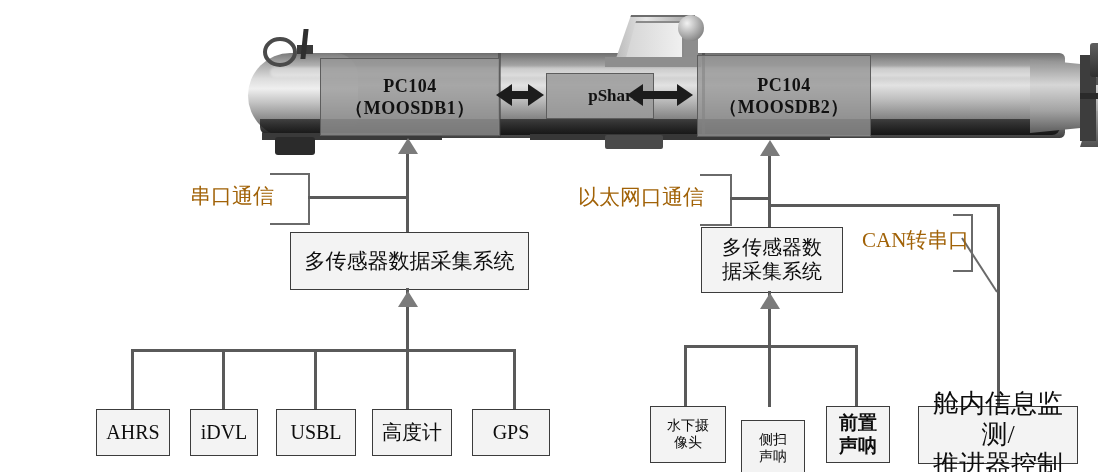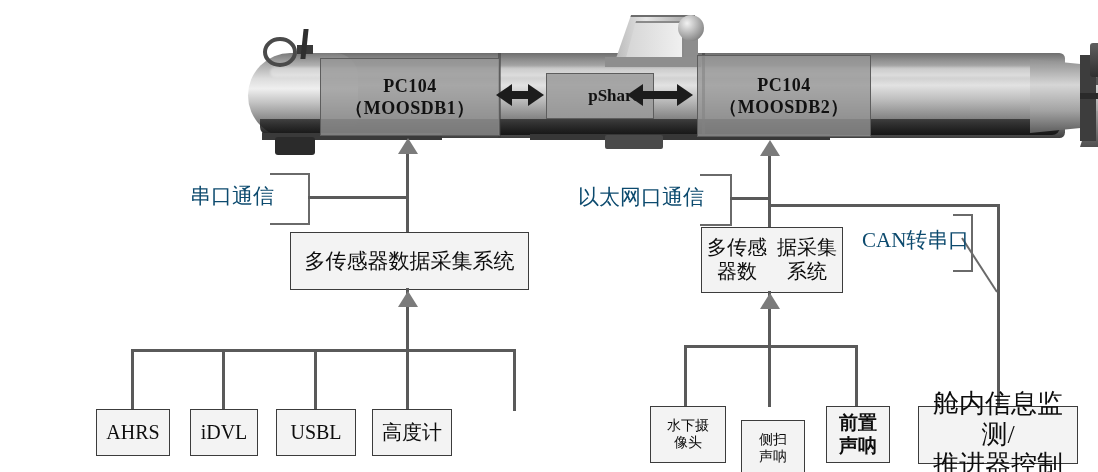--- a/index.html
+++ b/index.html
@@ -92,21 +92,21 @@
   .wire.h{height:3px;}
 
   .uparrow{position:absolute;width:0;height:0;
         border-left:10px solid transparent;border-right:10px solid transparent;
         border-bottom:16px solid #7b7b7b;}
 
   .box{position:absolute;border:1.5px solid #3c3c3c;background:#f3f3f3;
        display:flex;align-items:center;justify-content:center;text-align:center;
        color:#0d0d0d;line-height:1.18;}
 
-  .lbl{position:absolute;color:#0c4a6e;white-space:nowrap;}
+  .lbl{position:absolute;color:#a16207;white-space:nowrap;}
 
   
   .brk{position:absolute;border:2px solid #6a6a6a;border-left:none;background:transparent;}
 </style>
 </head>
 <body>
 
 <div id="stage">
 
   <div class="veh-wrap">
@@ -173,29 +173,30 @@
   <div class="wire v" style="left:131px;top:349px;height:62px;"></div>
   <div class="wire v" style="left:222px;top:349px;height:62px;"></div>
   <div class="wire v" style="left:314px;top:349px;height:62px;"></div>
   <div class="wire v" style="left:406px;top:349px;height:62px;"></div>
   <div class="wire v" style="left:513px;top:349px;height:62px;"></div>
 
   <div class="box" style="left:190px;top:409px;width:66px;height:45px;font-size:20px;">iDVL</div>
   <div class="box" style="left:96px;top:409px;width:72px;height:45px;font-size:20px;">AHRS</div>
   <div class="box" style="left:276px;top:409px;width:78px;height:45px;font-size:20px;">USBL</div>
   <div class="box" style="left:372px;top:409px;width:78px;height:45px;font-size:20px;">高度计</div>
+  <div class="box" style="left:472px;top:409px;width:76px;height:45px;font-size:20px;">GPS</div>
 
   <div class="wire v" style="left:768px;top:152px;height:78px;"></div>
   <div class="uparrow" style="left:760px;top:140px;"></div>
 
   <div class="brk" style="left:700px;top:174px;width:30px;height:48px;"></div>
   <div class="wire h" style="left:730px;top:197px;width:40px;"></div>
   <div class="lbl" style="left:578px;top:183px;font-size:21px;">以太网口通信</div>
 
-  <div class="box" style="left:701px;top:227px;width:140px;height:64px;font-size:20px;">
+  <div class="box" style="left:701px;top:227px;width:140px;height:64px;font-size:20px;flex-direction:column;">
     <span>多传感器数</span>
     <span>据采集系统</span>
   </div>
 
   <div class="wire v" style="left:768px;top:291px;height:56px;"></div>
   <div class="uparrow" style="left:760px;top:293px;"></div>
   <div class="wire h" style="left:684px;top:345px;width:174px;"></div>
   <div class="wire v" style="left:684px;top:345px;height:62px;"></div>
   <div class="wire v" style="left:768px;top:345px;height:62px;"></div>
   <div class="wire v" style="left:855px;top:345px;height:62px;"></div>

